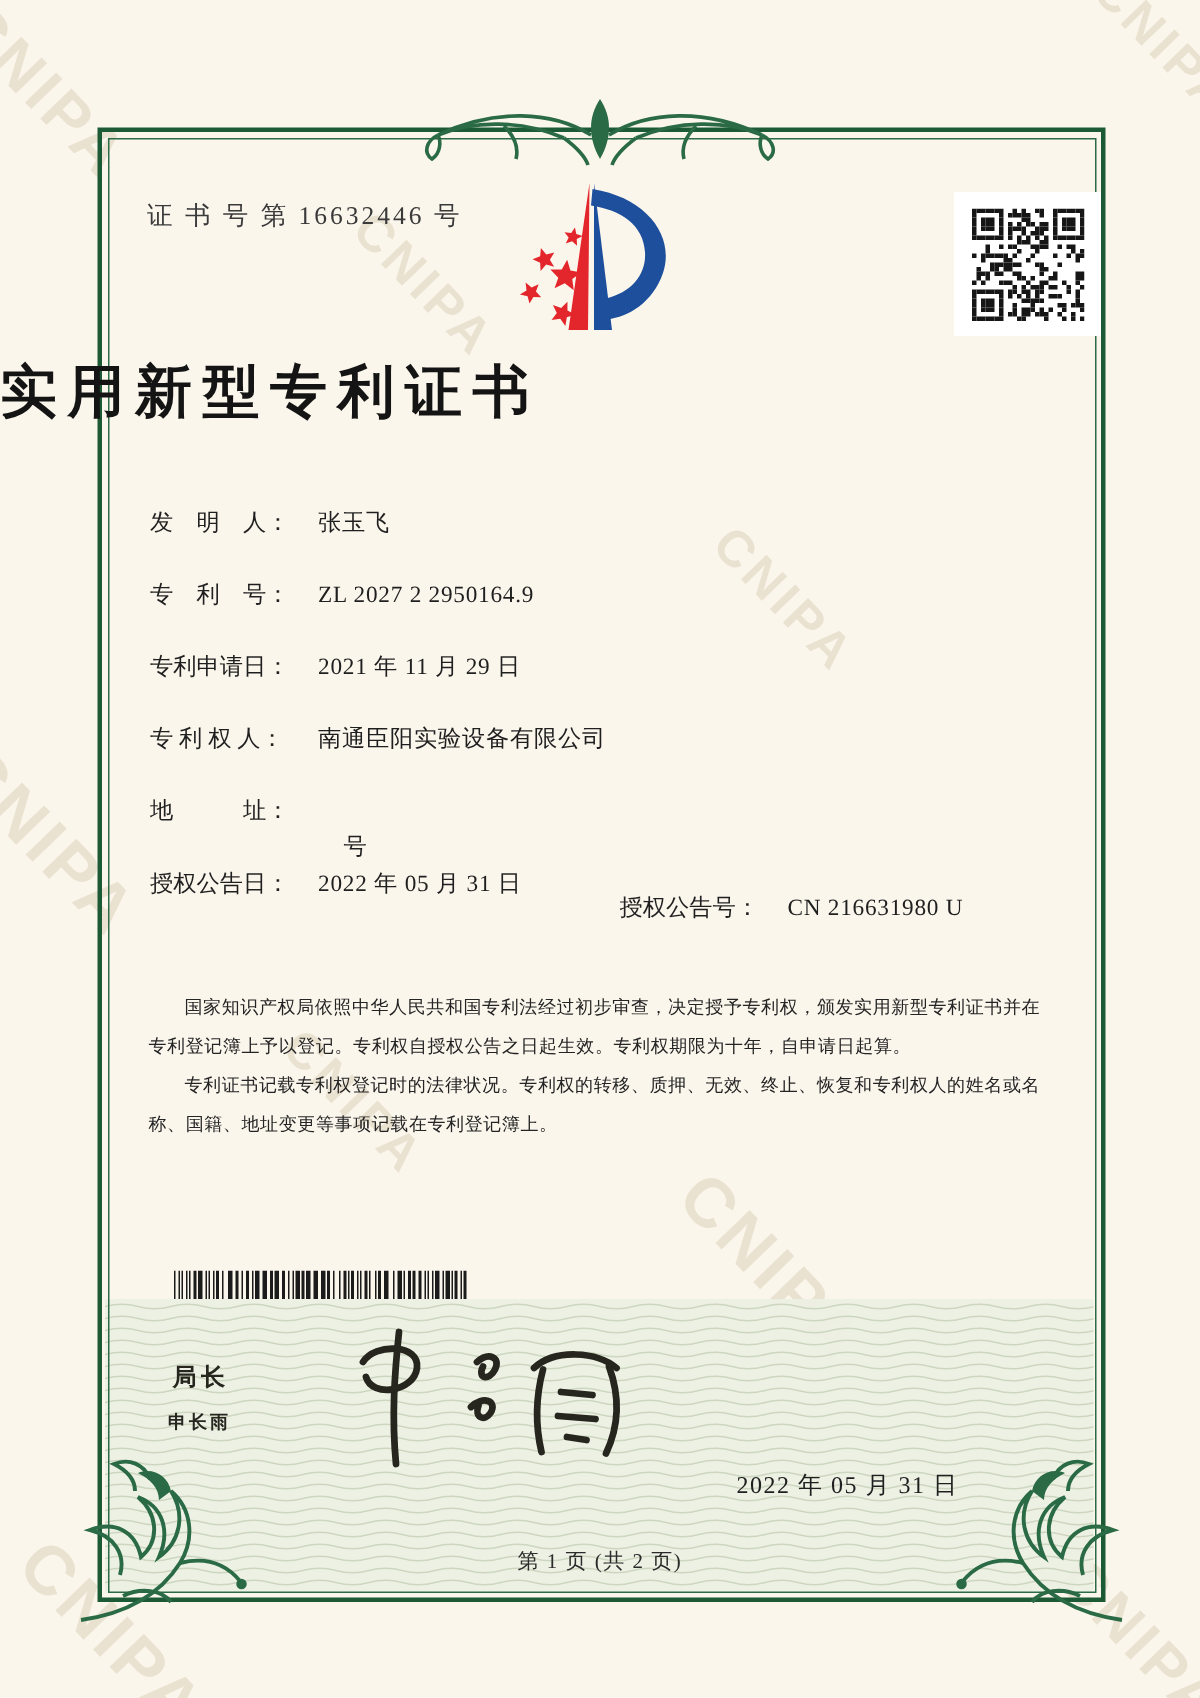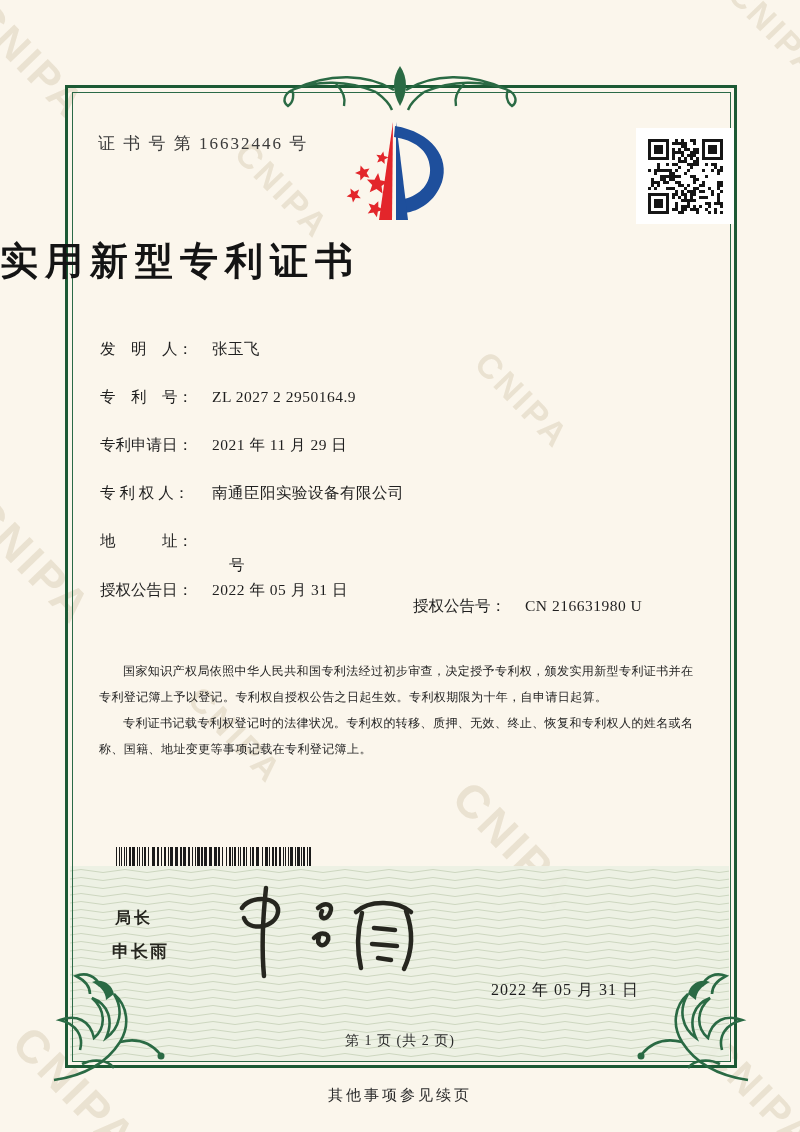--- a/index.html
+++ b/index.html
@@ -54,21 +54,21 @@
   .grant-right .flabel{flex:0 0 112px;}
 
   .paras{position:absolute;left:99px;top:658px;width:604px;z-index:6;font-size:12px;
          line-height:26px;color:#242424;letter-spacing:.4px;}
   .paras p{margin:0;text-indent:2em;}
 
   .barcode{position:absolute;left:114px;top:847px;z-index:6;}
 
   .signer-role{position:absolute;left:115px;top:908px;z-index:6;font-size:16px;font-weight:bold;
                letter-spacing:3px;font-family:"Liberation Sans","DejaVu Sans",sans-serif;color:#26261f;}
-  .signer-name{position:absolute;left:112px;top:940px;z-index:6;font-size:17px;font-weight:bold;
+  .signer-name{position:absolute;left:112px;top:940px;z-index:6;font-size:12px;font-weight:bold;
                letter-spacing:2px;font-family:"Liberation Sans","DejaVu Sans",sans-serif;color:#26261f;}
   .autograph{position:absolute;left:228px;top:884px;z-index:6;}
 
   .issue-date{position:absolute;left:455px;top:980px;width:220px;z-index:6;text-align:center;
               font-size:16px;letter-spacing:1px;color:#1f1f1f;}
   .page-info{position:absolute;left:0;right:0;top:1032px;z-index:6;text-align:center;
              font-size:14px;letter-spacing:1px;color:#2a2a2a;}
   .footer-note{position:absolute;left:0;right:0;top:1086px;z-index:6;text-align:center;
                font-size:15px;letter-spacing:3px;color:#2a2a2a;}
 </style>
@@ -568,15 +568,14 @@
       <path d="M134 29 C129 48 129 67 133 84"></path>
       <path d="M178 27 C185 46 185 66 176 85"></path>
       <path d="M146 44 L167 46"></path>
       <path d="M144 60 L169 62"></path>
       <path d="M150 74 L163 76"></path>
     </g>
   </svg>
 
   <div class="issue-date">2022 年 05 月 31 日</div>
   <div class="page-info">第 1 页 (共 2 页)</div>
-  <div class="footer-note">其他事项参见续页</div>
 
 </div>
 
 </body></html>

